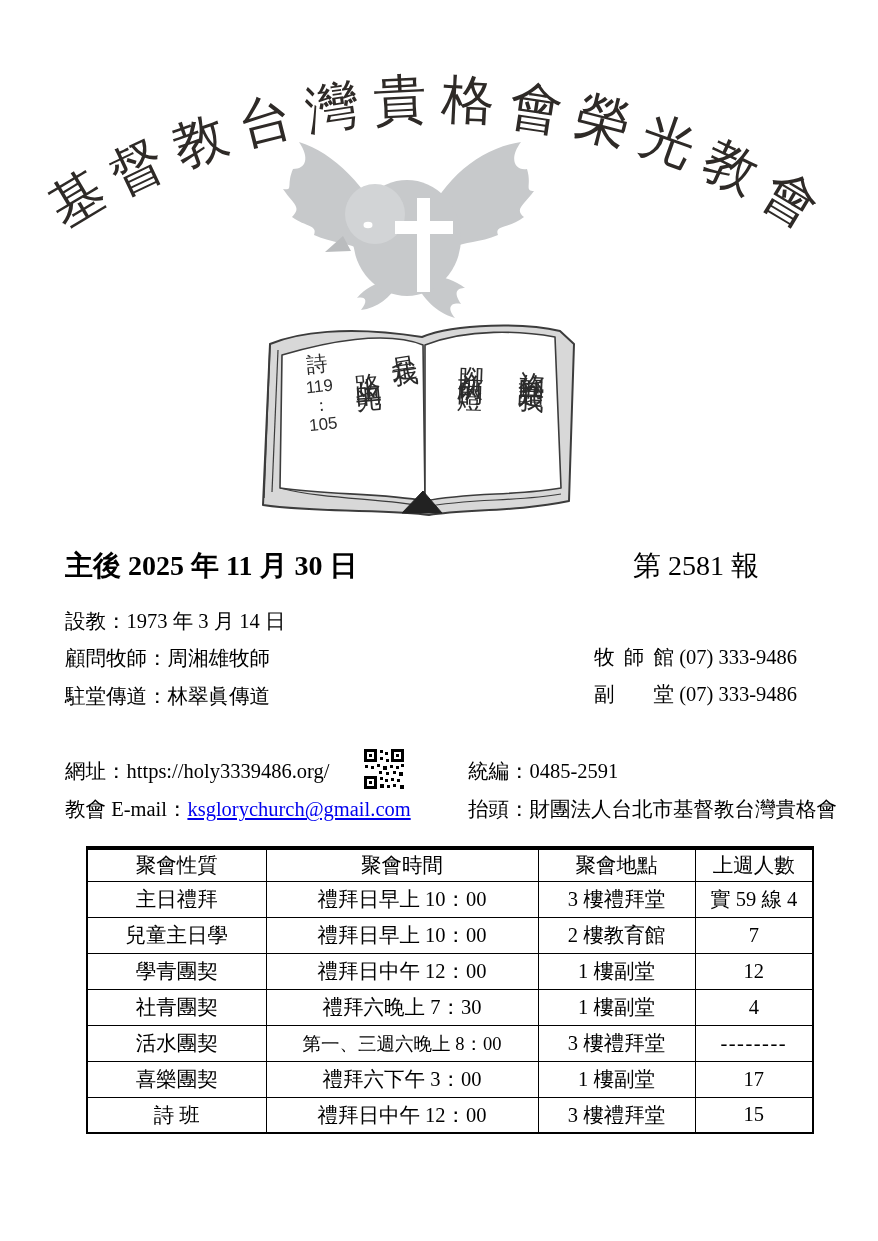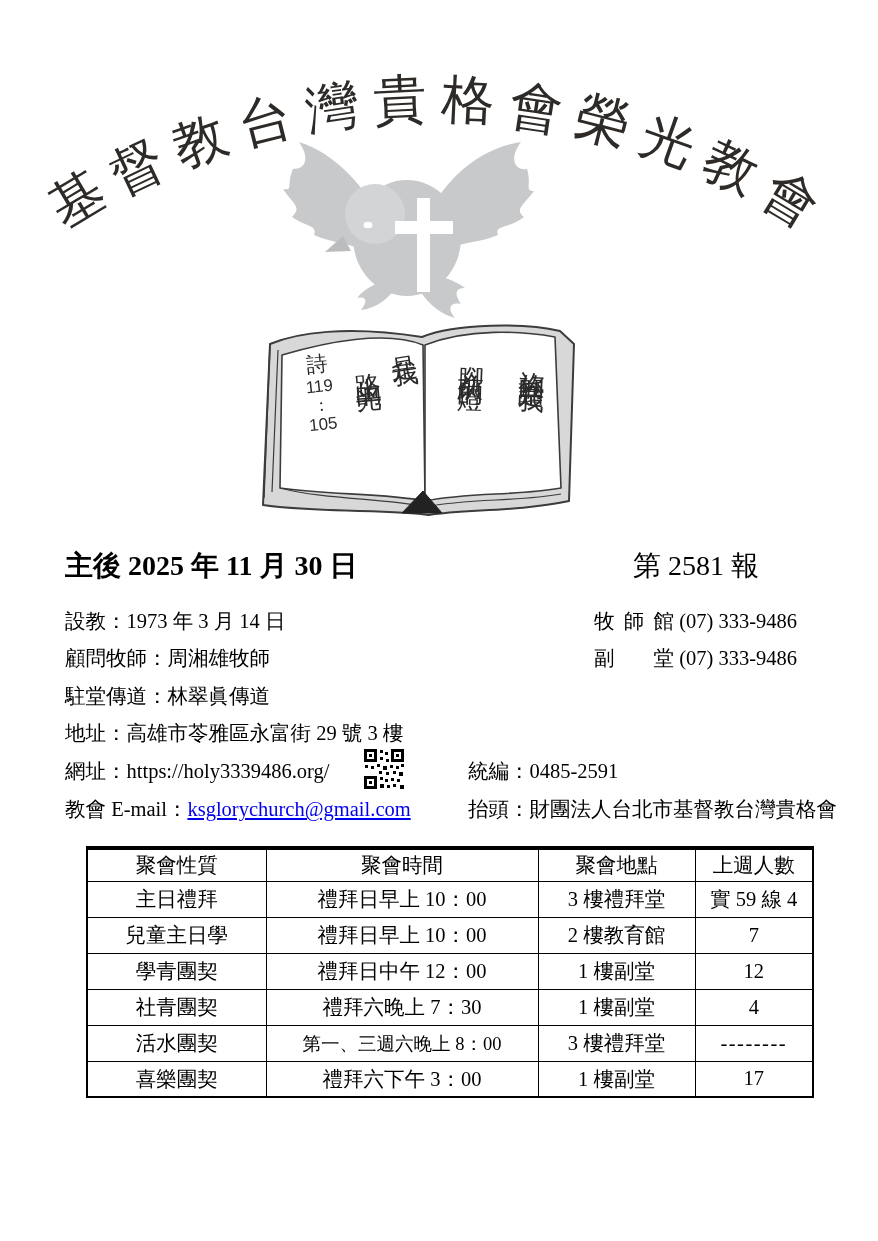--- a/index.html
+++ b/index.html
@@ -53,21 +53,21 @@
   
   .issue-line { position:absolute; left:65px; top:547px; width:750px; height:36px; }
   .issue-date { position:absolute; left:0; top:0; font-size:28px; font-weight:bold; }
   .issue-no   { position:absolute; left:568px; top:0; font-size:28px; font-weight:normal; }
 
   
   .iline { position:absolute; left:65px; font-size:20.5px; white-space:nowrap; }
   .y1{top:607px;} .y2{top:644px;} .y3{top:682px;} .y4{top:719px;} .y5{top:757px;} .y6{top:795px;}
   .rcol { left:594px; }
   .r2col { left:468px; }
-  .phone-label { display:inline-block; width:80px; text-align:justify; text-align-last:justify; }
+  .phone-label { display:inline-block; width:80px; text-align:justify; text-align-last:justify;margin-top:36px; }
   a.mail { color:#0000EE; text-decoration:underline; }
   .qr { position:absolute; left:363px; top:748px; width:42px; height:42px; }
 
   
   table.meet {
     position:absolute; left:86px; top:846px; width:726px;
     border-collapse:collapse; table-layout:fixed;
     border:2.5px solid #000; border-top-width:4.5px;
   }
   table.meet th, table.meet td {
@@ -148,21 +148,20 @@
     <span>(07) 333-9486</span>
   </div>
 
   <div class="iline y2">顧問牧師：周湘雄牧師</div>
   <div class="iline y2 rcol">
     <span class="phone-label">副堂</span>
     <span>(07) 333-9486</span>
   </div>
 
   <div class="iline y3">駐堂傳道：林翠眞傳道</div>
-  <div class="iline y4">地址：高雄市苓雅區永富街 29 號 3 樓</div>
 
   <div class="iline y5">網址：https://holy3339486.org/</div>
   <svg class="qr" viewBox="0 0 42 42" aria-hidden="true">
     <rect x="0" y="0" width="42" height="42" fill="#ffffff"></rect>
     <g fill="#000000">
       <rect x="1" y="1" width="13" height="13"></rect>
         <rect x="28" y="1" width="13" height="13"></rect>
         <rect x="1" y="28" width="13" height="13"></rect>
       <rect x="17" y="2" width="3" height="3"></rect>
         <rect x="22" y="4" width="3" height="3"></rect>
@@ -251,16 +250,22 @@
         <td class="t">第一、三週六晚上 8：00</td>
         <td>3 樓禮拜堂</td>
         <td class="dash">--------</td>
       </tr>
       <tr>
         <td>喜樂團契</td>
         <td class="t">禮拜六下午 3：00</td>
         <td>1 樓副堂</td>
         <td>17</td>
       </tr>
+      <tr>
+        <td>詩 班</td>
+        <td class="t">禮拜日中午 12：00</td>
+        <td>3 樓禮拜堂</td>
+        <td>15</td>
+      </tr>
     </tbody>
   </table>
 
 </div>
 
 </body></html>

